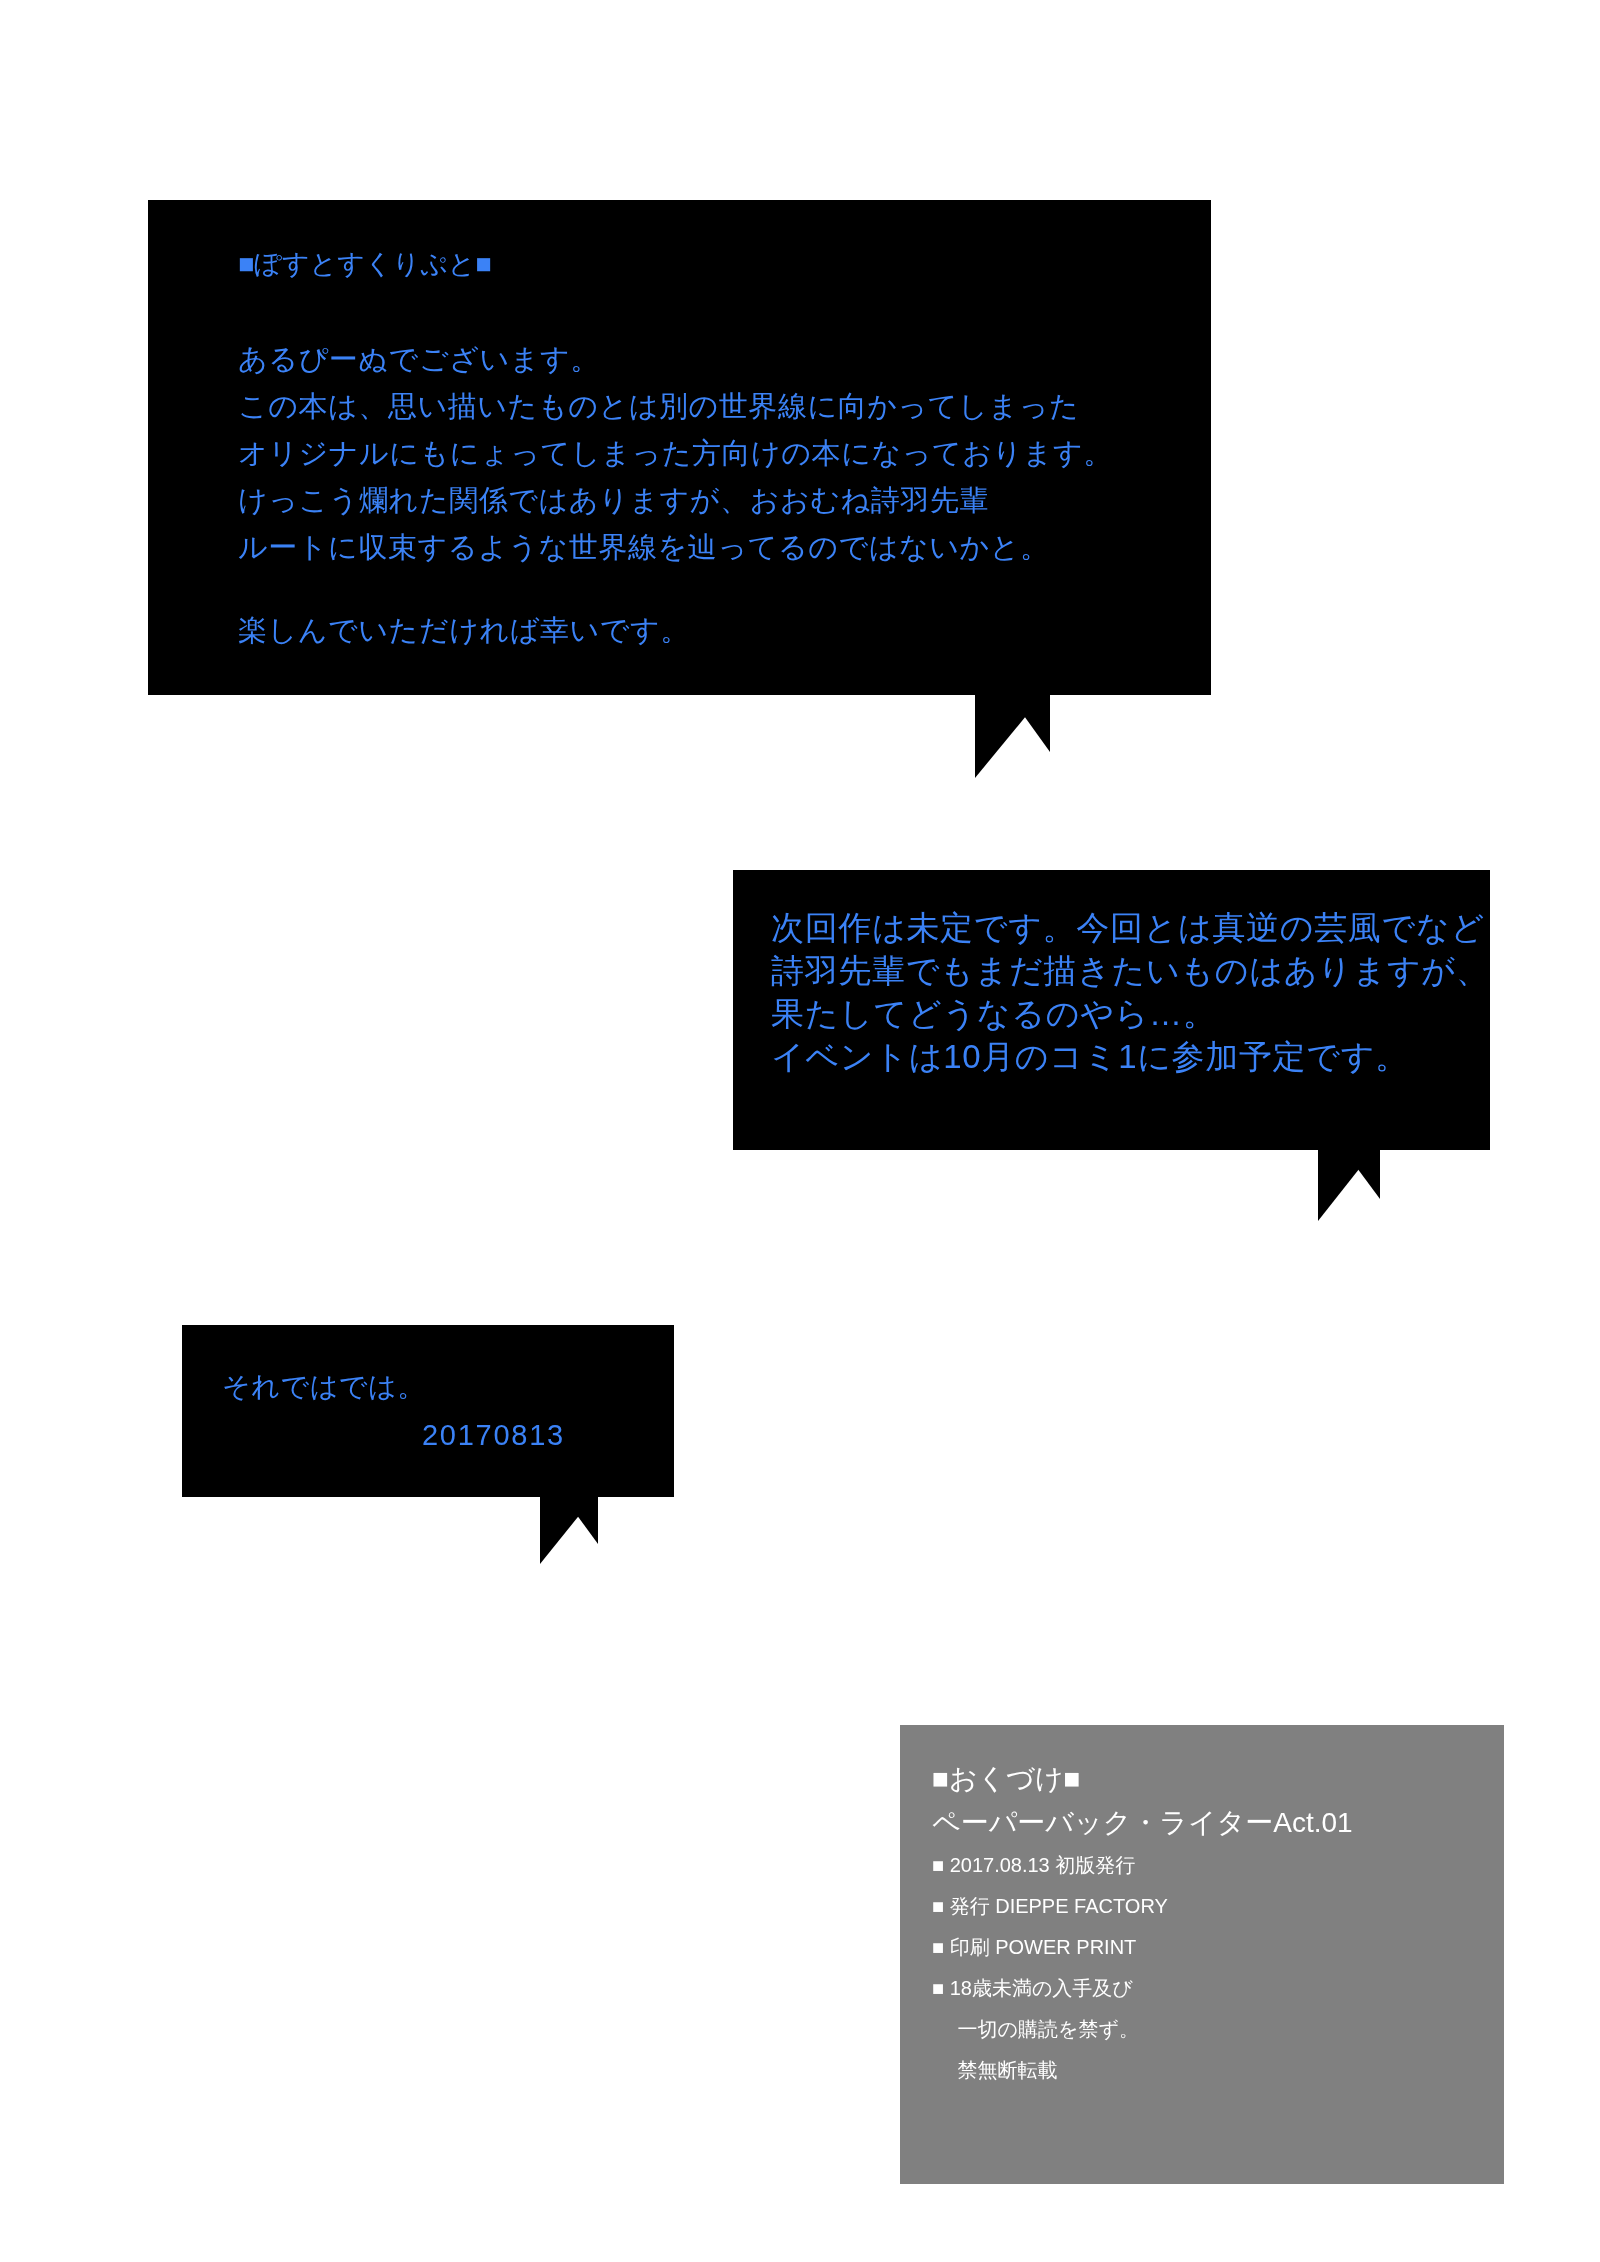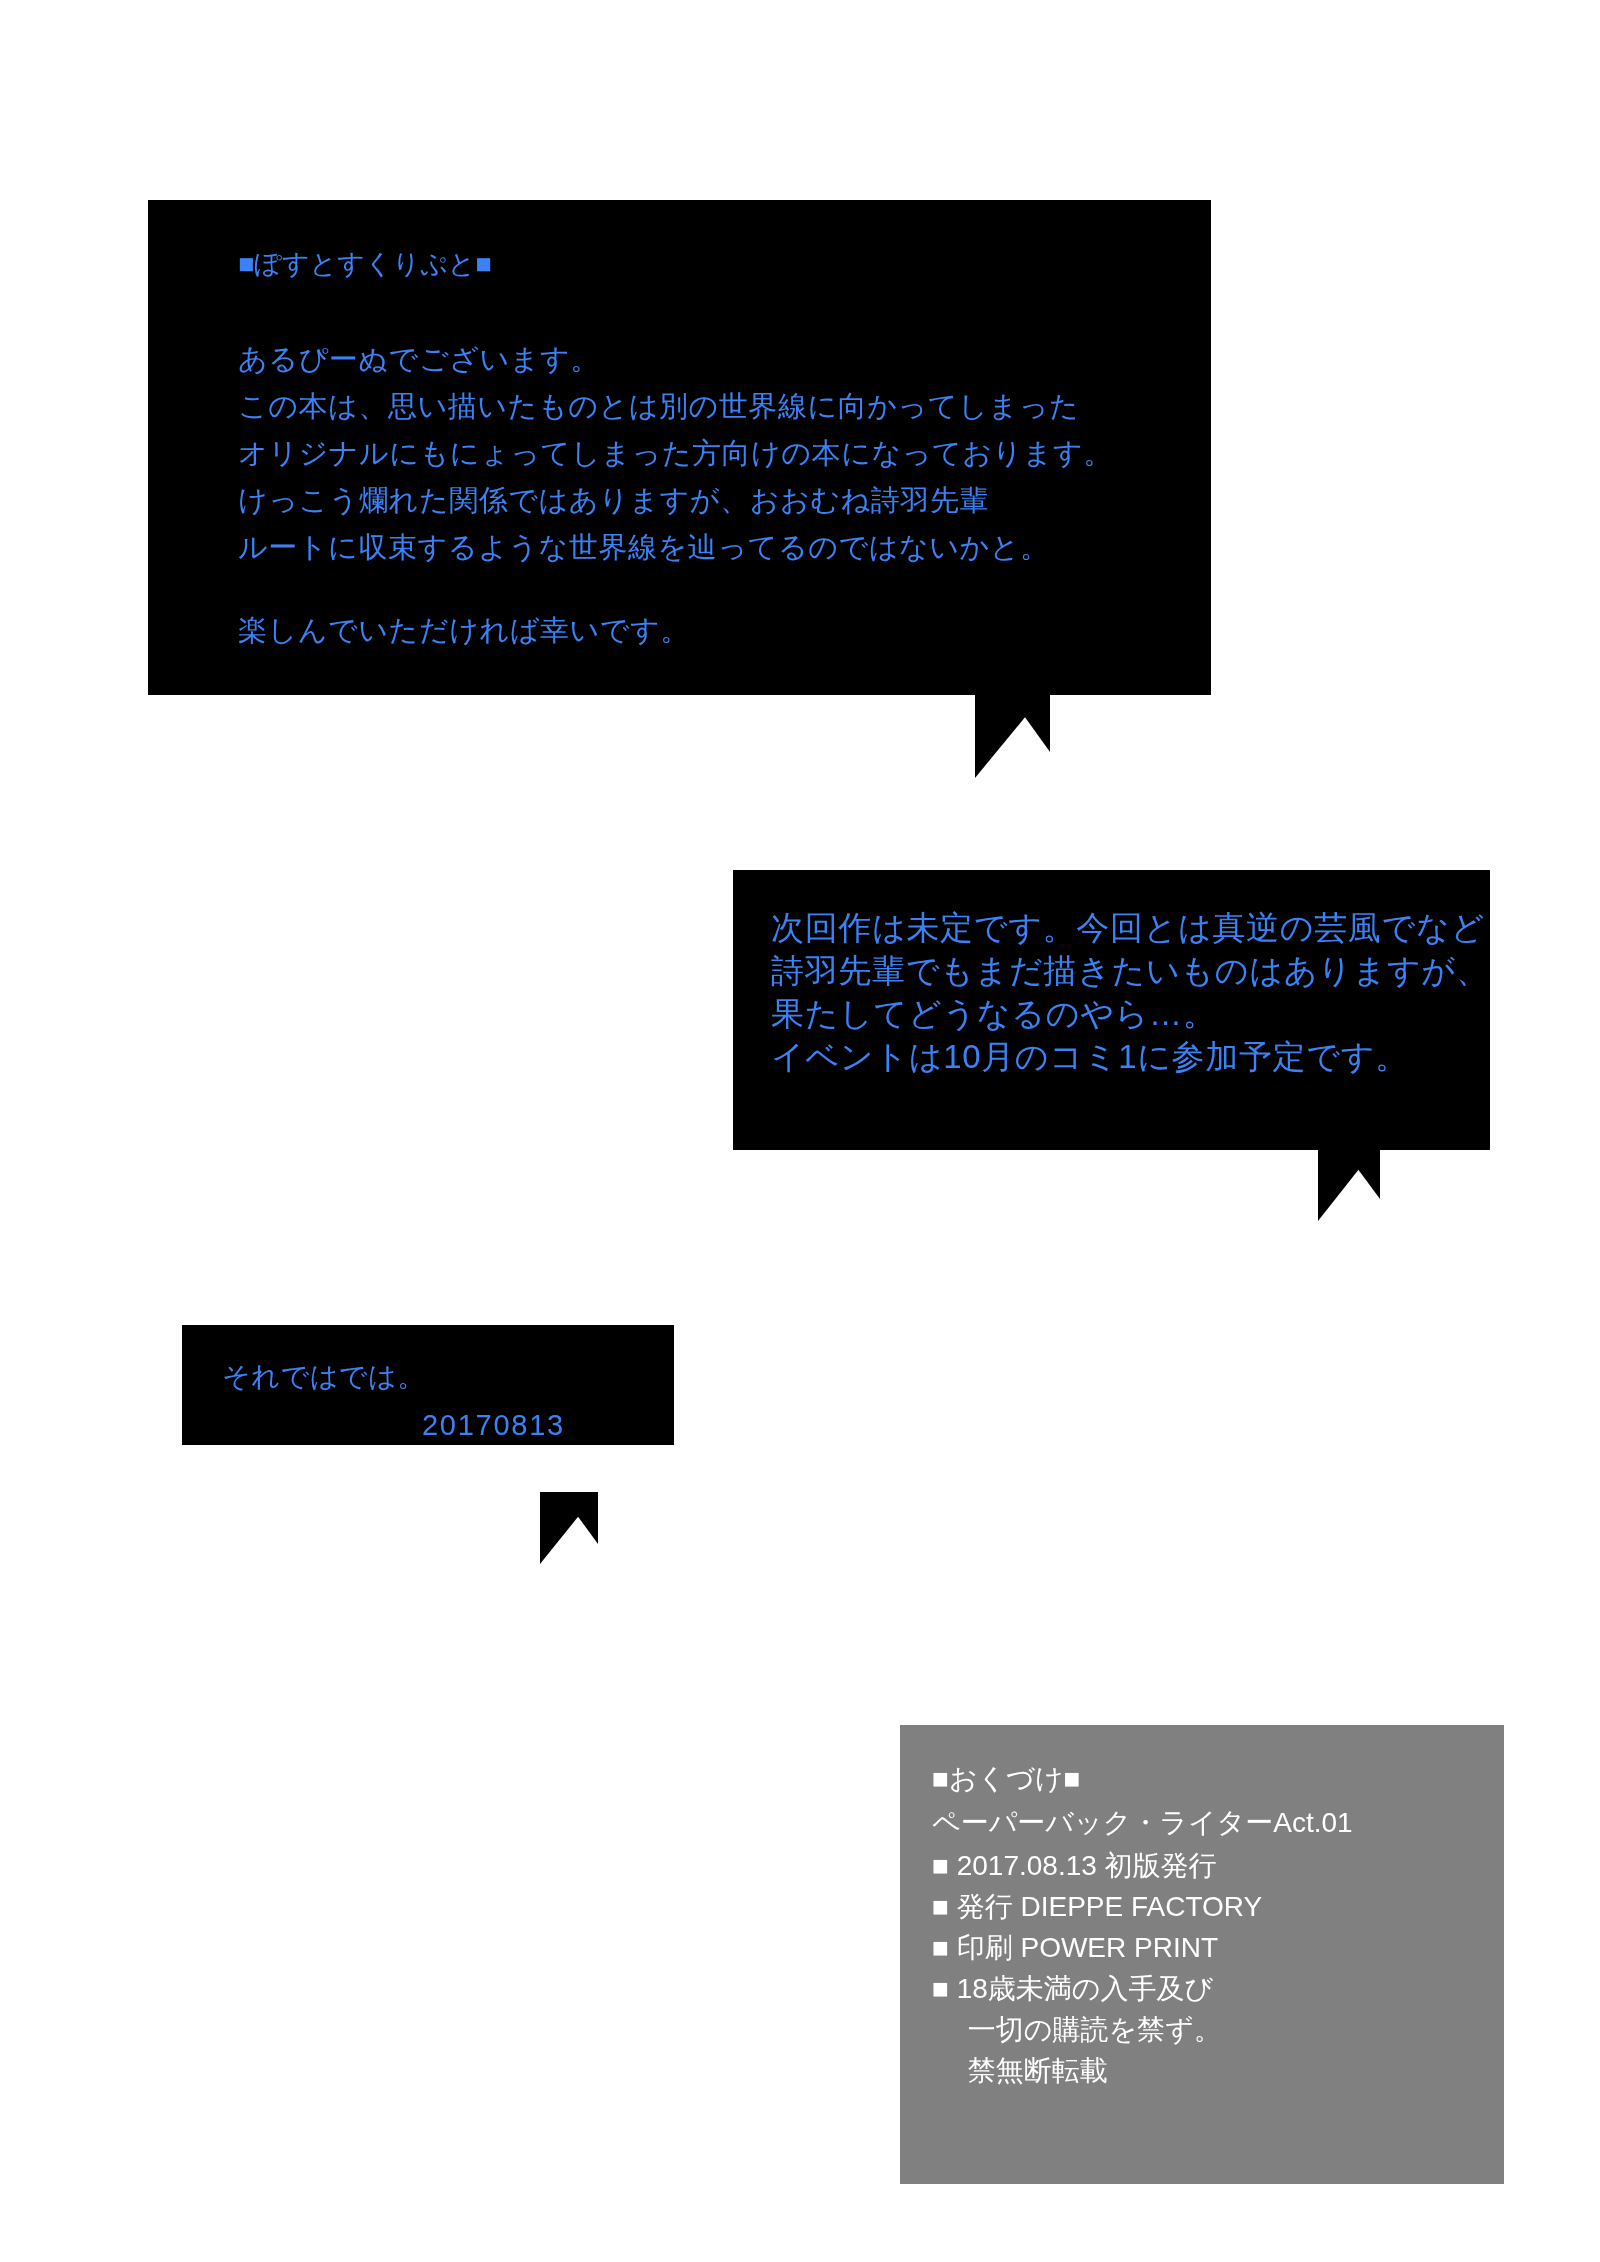--- a/index.html
+++ b/index.html
@@ -98,22 +98,22 @@
     top: 1145px;
     border-width: 0 40px 54px 0;
     border-color: transparent #000000 transparent transparent;
   }
 
   
   #bubble-signoff {
     left: 182px;
     top: 1325px;
     width: 492px;
-    height: 120px;
-    padding: 30px 0 0 40px;
+    height: 172px;
+    padding: 40px 0 0 40px;
   }
   #bubble-signoff .line {
     font-size: 28px;
     line-height: 44px;
   }
   #bubble-signoff .date {
     margin-left: 200px;
     margin-top: 4px;
     font-size: 29px;
     letter-spacing: 0.06em;
@@ -137,21 +137,21 @@
     left: 900px;
     top: 1725px;
     width: 604px;
     height: 459px;
     background: #808080;
     color: #ffffff;
     box-sizing: border-box;
     padding: 32px 0 0 32px;
   }
   #colophon .line {
-    font-size: 28px;
+    font-size: 20px;
     line-height: 41px;
     white-space: pre;
   }
   #colophon .title-line {
     font-size: 28px;
     line-height: 44px;
   }
 </style>
 </head>
 <body>

